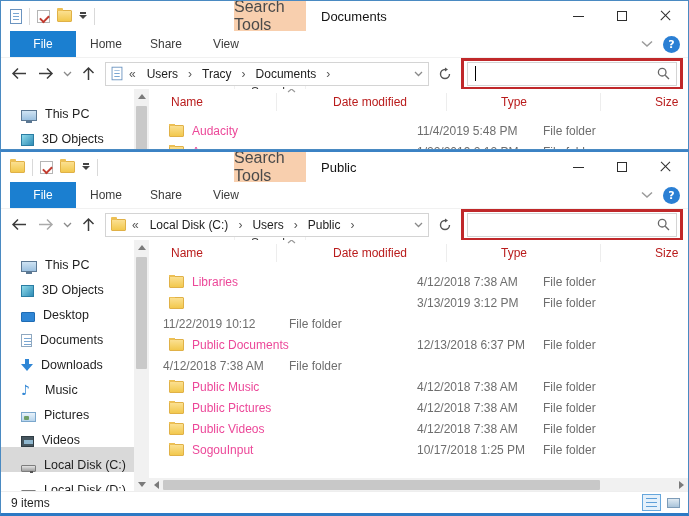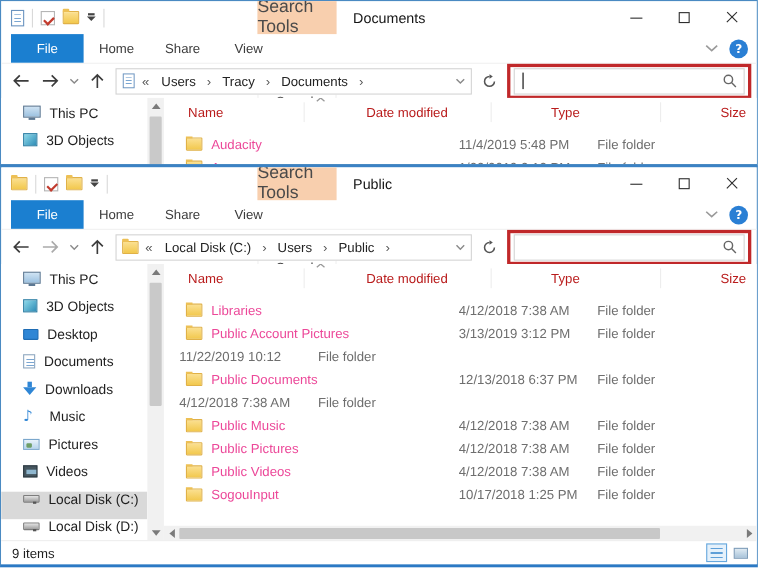--- a/index.html
+++ b/index.html
@@ -53,21 +53,21 @@
 .search-red{flex:none;width:222px;height:32px;border:3px solid #c0282a;background:#fff;display:flex;align-items:center;padding:2px 3px;}
 .search-inner{position:relative;flex:1;height:24px;}
 .search-input{width:100%;height:24px;border:1px solid #d4d4d4;padding:0 24px 0 7px;font-size:12px;font-family:inherit;outline:none;}
 .mag{position:absolute;right:7px;top:5px;}
 .text-caret{position:absolute;left:8px;top:4px;width:1px;height:15px;background:#000;}
 
 .content{display:flex;position:relative;background:#fff;}
 #win1 .content{height:62px;}
 #win2 .content{height:252px;}
 .sidebar{width:133px;flex:none;padding-top:7px;overflow:hidden;}
-.sb-item{height:25px;display:flex;align-items:flex-start;gap:8px;padding-left:20px;font-size:12.5px;color:#1f1f1f;white-space:nowrap;}
+.sb-item{height:25px;display:flex;align-items:flex-end;gap:8px;padding-left:20px;font-size:12.5px;color:#1f1f1f;white-space:nowrap;}
 .sb-item.selected{background:#d9d9d9;}
 .sb-ic{width:16px;height:14px;flex:none;display:inline-block;position:relative;}
 .ic-pc{background:linear-gradient(#cfe3f3,#9cc1e0);border:1px solid #5c7893;height:11px;}
 .ic-pc::after{content:"";position:absolute;left:4px;bottom:-3px;width:6px;height:2px;background:#5c7893;}
 .ic-cube{width:13px;height:12px;background:linear-gradient(135deg,#8fdbeb,#2f8cb6);border:1px solid #2a7da3;}
 .ic-desktop{width:14px;height:10px;background:#2f86d5;border:1px solid #1f6cb4;border-radius:1px;margin-top:2px;}
 .ic-doc{width:11px;height:13px;background:#fff;border:1px solid #8fa8c0;}
 .ic-doc::after{content:"";position:absolute;left:2px;top:3px;width:7px;height:7px;background:repeating-linear-gradient(#7aa6d2 0 1px,transparent 1px 3px);}
 .ic-down{width:12px;height:13px;}
 .ic-down::before{content:"";position:absolute;left:4px;top:0;width:4px;height:5px;background:#2f86d5;}
@@ -470,21 +470,20 @@
               <span>Libraries</span>
             </div>
             <div class="cell c-date">4/12/2018 7:38 AM</div>
             <div class="cell c-type">File folder</div>
             <div class="cell c-size"></div>
           </div>
 
           <div class="row">
             <div class="cell c-name">
               <span class="ic-folder"></span>
-              <span>Public Account Pictures</span>
             </div>
             <div class="cell c-date">3/13/2019 3:12 PM</div>
             <div class="cell c-type">File folder</div>
             <div class="cell c-size"></div>
           </div>
 
           <div class="row">
             <div class="cell c-date">11/22/2019 10:12</div>
             <div class="cell c-type">File folder</div>
             <div class="cell c-size"></div>

